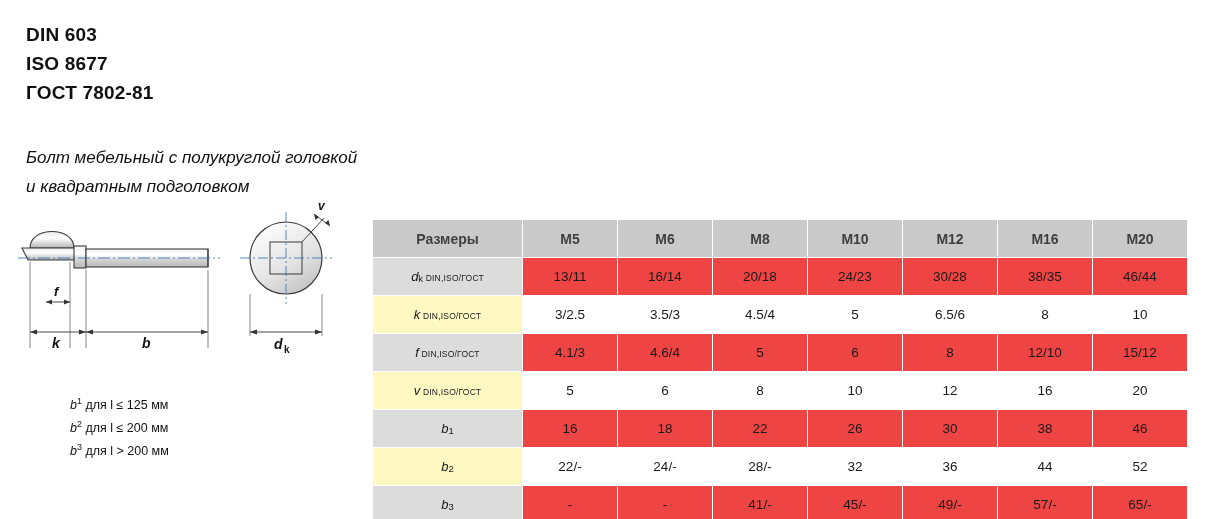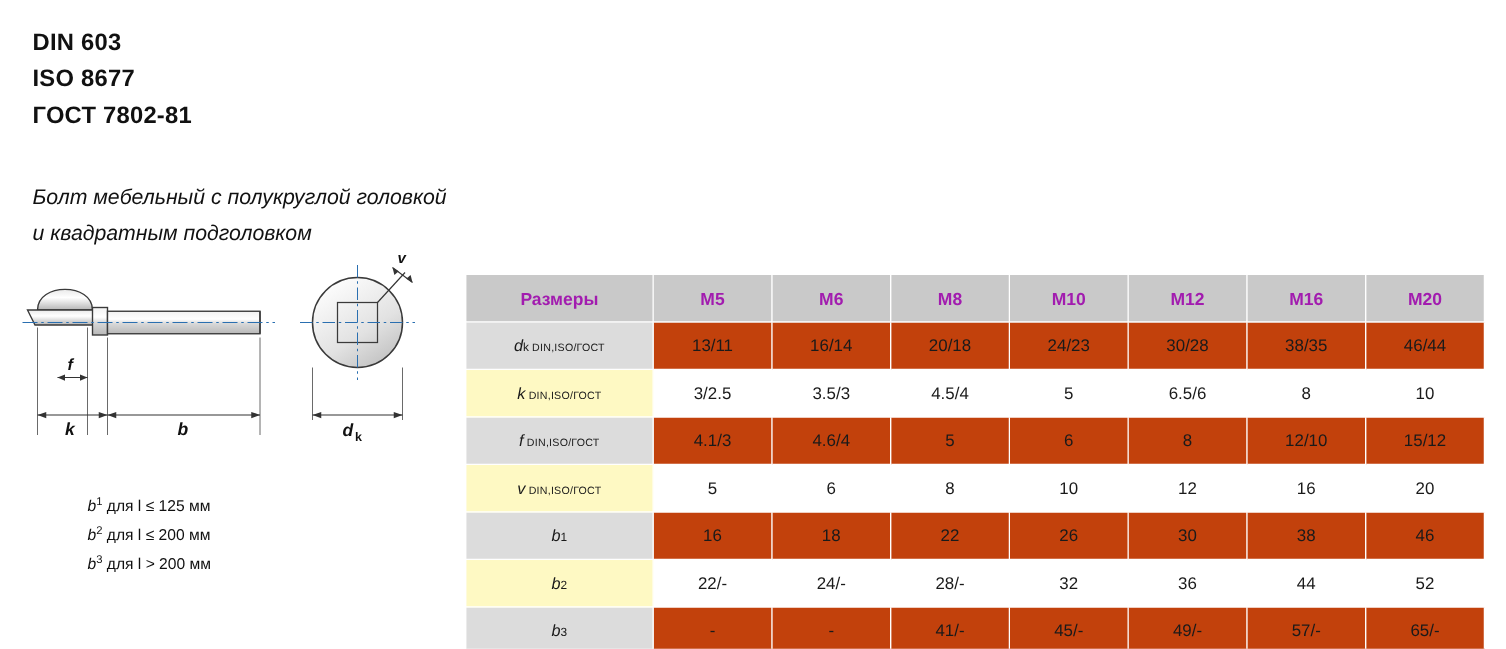--- a/index.html
+++ b/index.html
@@ -78,23 +78,23 @@
     border: 1px solid #ffffff;
     text-align: center;
     vertical-align: middle;
     height: 37px;
     padding: 0;
   }
   table.specs thead th {
     background: #c9c9c9;
     font-weight: bold;
     font-size: 14px;
-    color: #a21caf;
-  }
-  table.specs tbody tr.odd td { background: #c2410c; }
+    color: #404040;
+  }
+  table.specs tbody tr.odd td { background: #ef4444; }
   table.specs tbody tr.even td { background: #ffffff; }
   table.specs tbody td.rowhead {
     font-size: 13px;
     font-weight: normal;
   }
   table.specs tbody tr.odd td.rowhead { background: #dcdcdc; }
   table.specs tbody tr.even td.rowhead { background: #fef9c3; }
   .sub { font-size: 9.5px; vertical-align: bottom; }
   .small-caps { font-size: 8.5px; letter-spacing: 0.2px; }
   col.c-label { width: 150px; }

